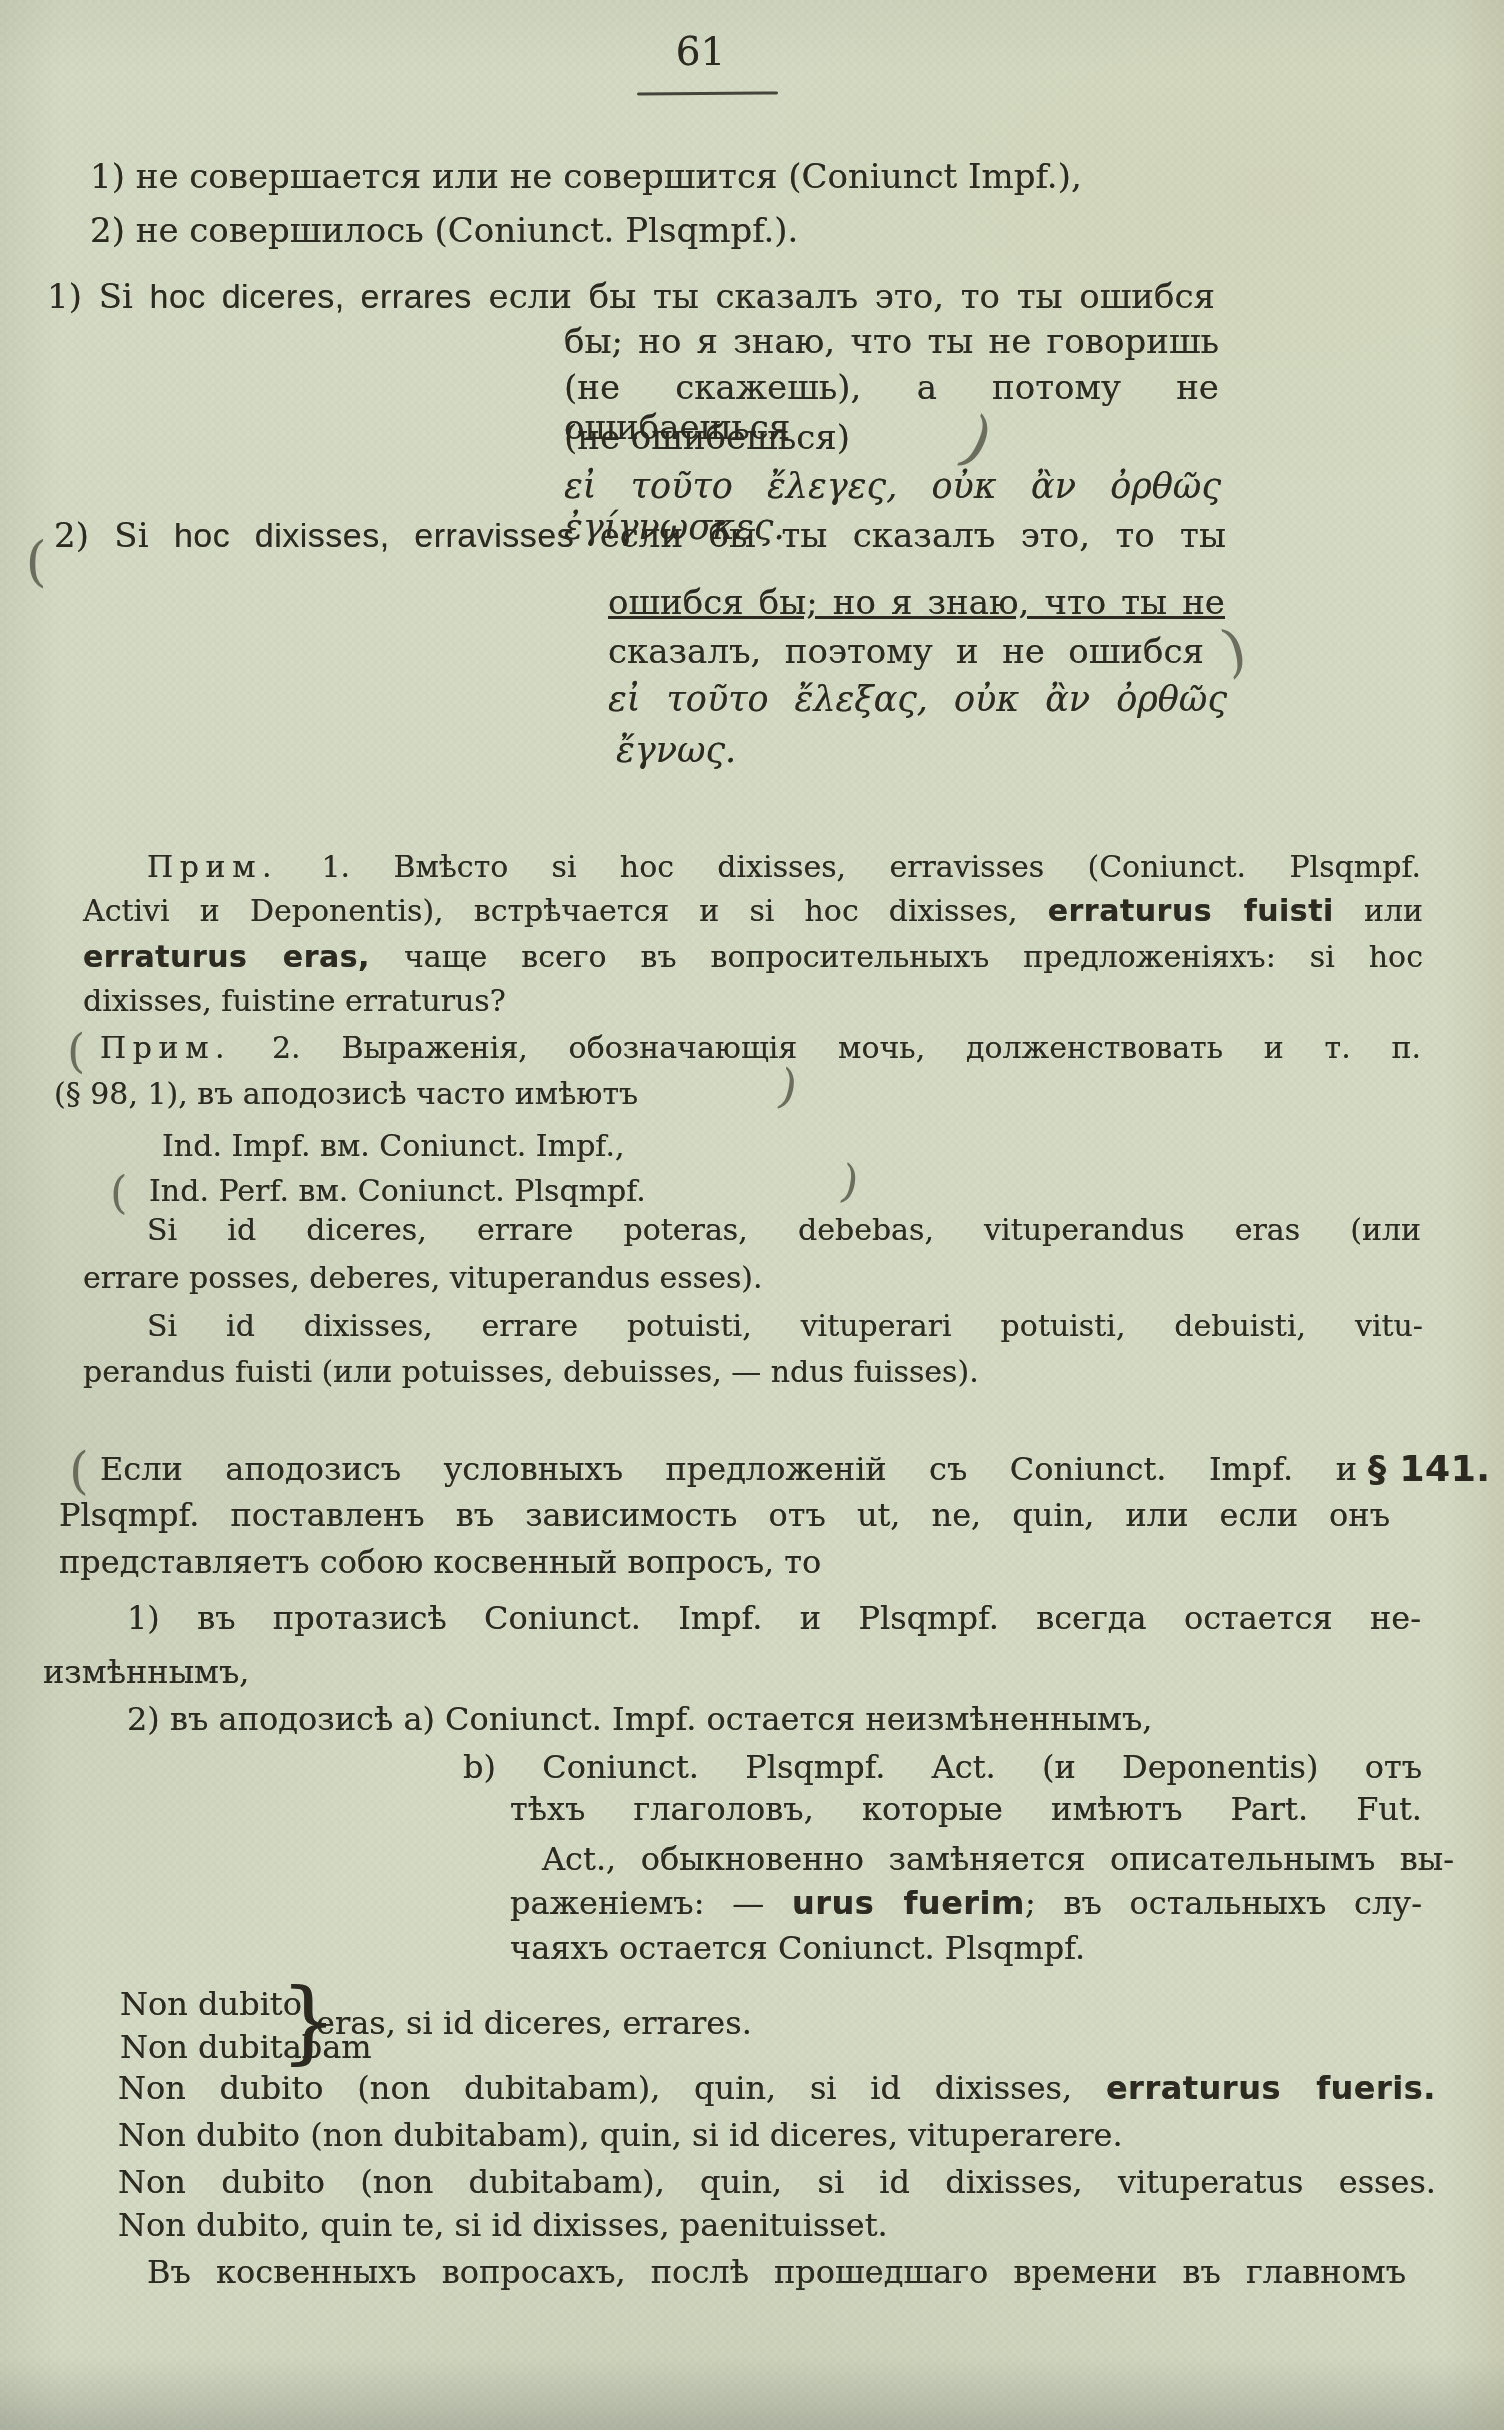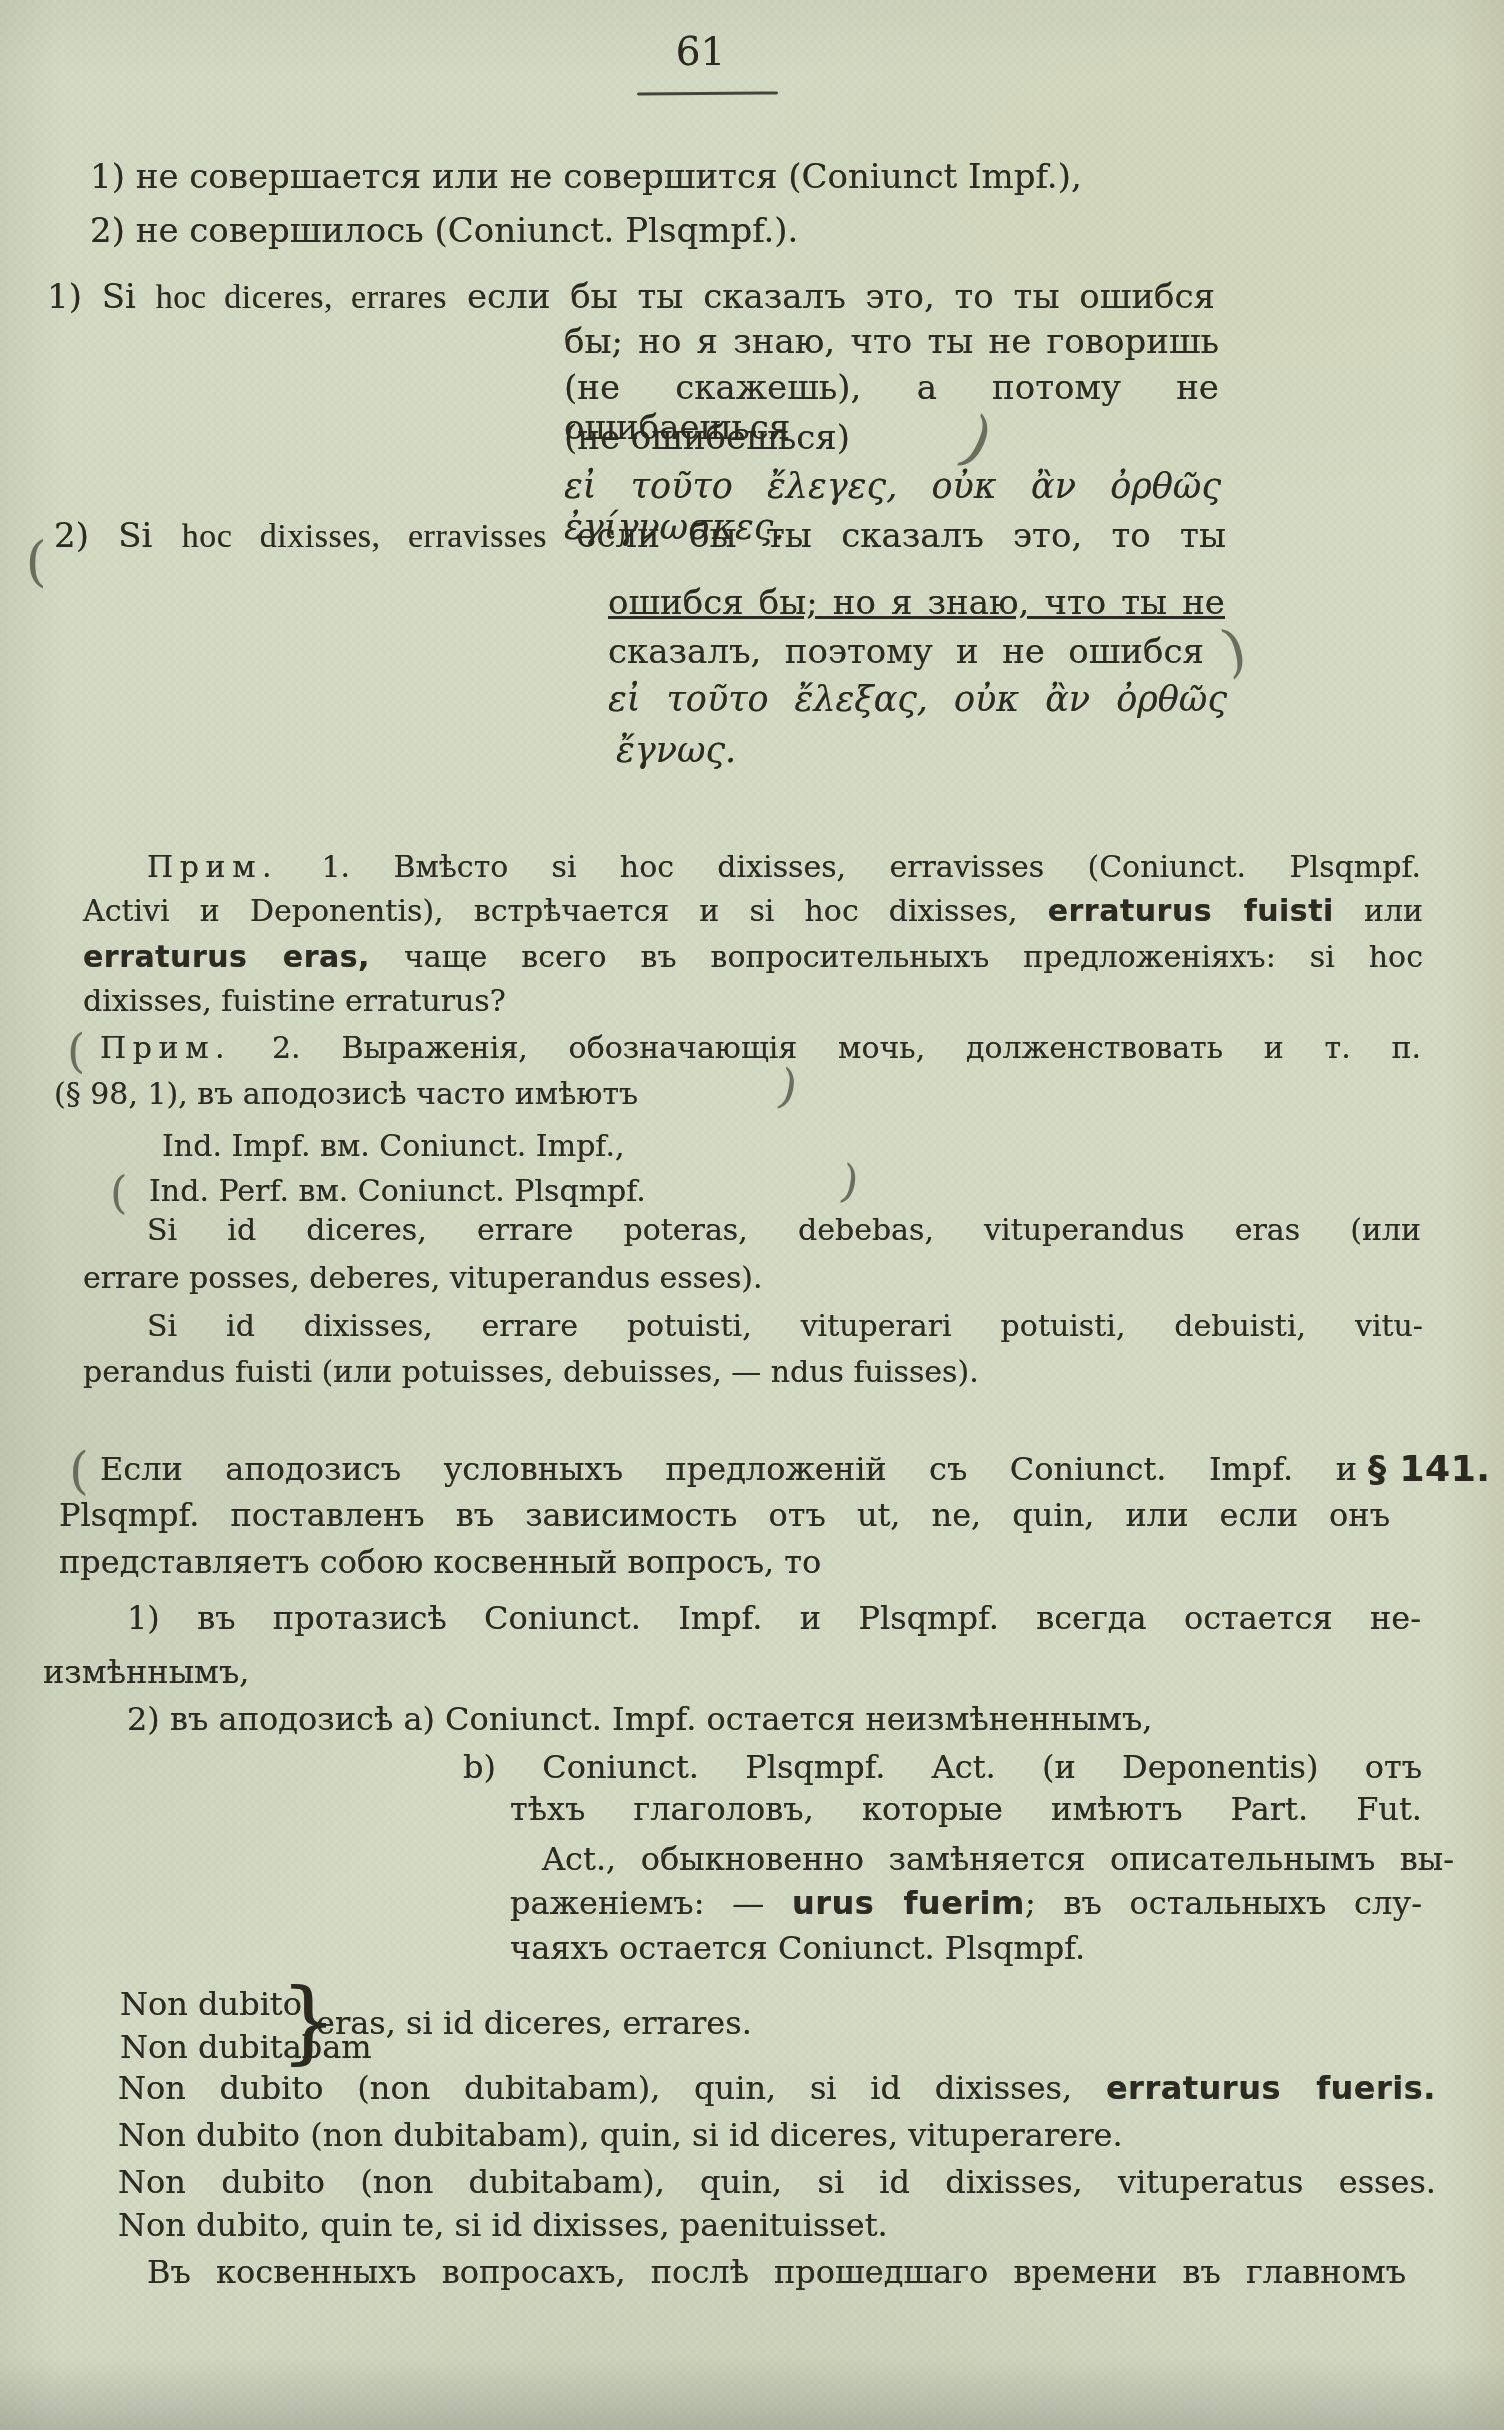--- a/index.html
+++ b/index.html
@@ -24,21 +24,21 @@
     position:absolute;
     line-height:1.18;
     white-space:normal;
     text-shadow:0 0 0.6px rgba(43,41,32,0.55);
   }
   .tl.j{text-align:justify;text-align-last:justify;}
   .s-r{}
   .s-i{}
   .s-g{font-style:italic;}
   .s-b{font-family:"DejaVu Sans","Liberation Sans",sans-serif;font-weight:bold;letter-spacing:0.5px;}
-  .s-l{font-family:Liberation Serif, serif;letter-spacing:0.5px;}
+  .s-l{font-family:Liberation Sans, sans-serif;letter-spacing:0.5px;}
   .s-sp{letter-spacing:0.22em;}
   .s-p{color:#5a5b4e;opacity:0.85;text-shadow:none;}
   .s-br{font-weight:normal;}
   .pagenum{
     position:absolute;top:29px;left:627px;width:147px;
     text-align:center;font-size:39px;
     text-shadow:0 0 0.6px rgba(43,41,32,0.55);
   }
   .hrule{
     position:absolute;top:92px;left:637px;width:141px;height:2.9px;

